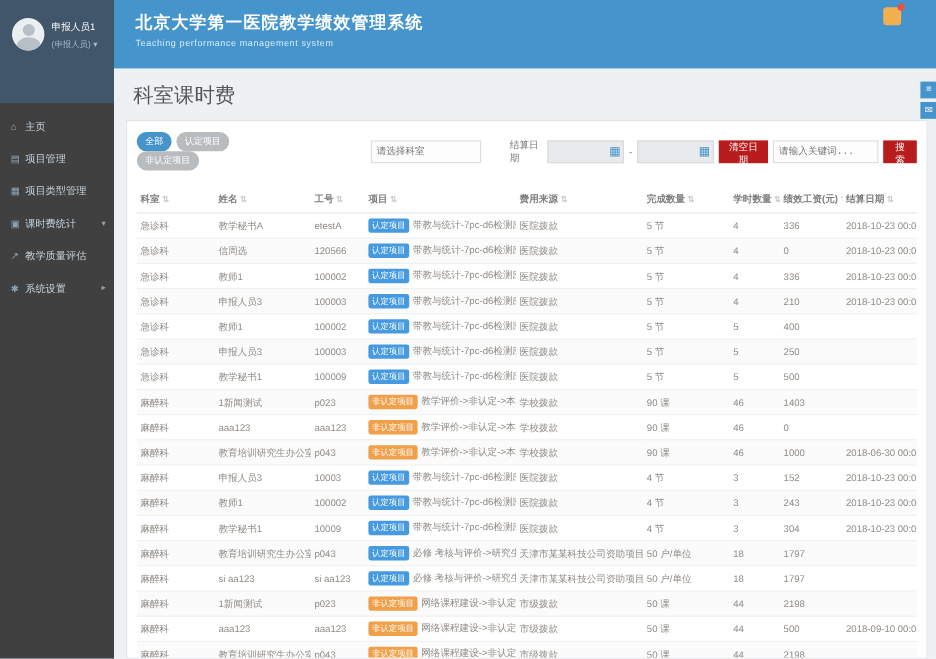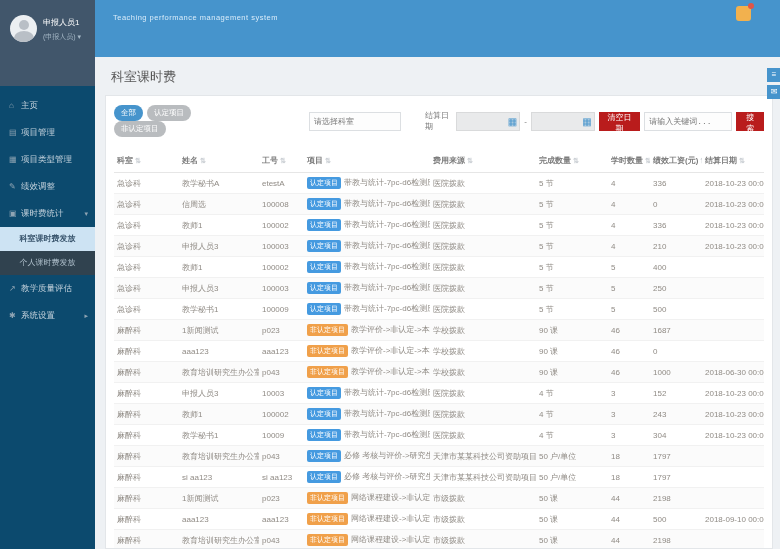--- a/index.html
+++ b/index.html
@@ -1,21 +1,21 @@
 <!DOCTYPE html>
 <html><head>
 <meta charset="utf-8">
 <style>
   * { box-sizing: border-box; }
   html,body { margin:0; padding:0; width:780px; height:549px; overflow:hidden;
     font-family:"Liberation Sans", sans-serif; background:#eef1f4; color:#666; }
   .app { display:flex; width:780px; height:549px; position:relative; }
 
   
-  .sidebar { width:95px; flex-shrink:0; background:#0c4a6e; height:549px; }
+  .sidebar { width:95px; flex-shrink:0; background:#404040; height:549px; }
   .user-panel { height:86px; padding:15px 6px 0 10px; background:#41566b; }
   .avatar { width:27px; height:27px; border-radius:50%; background:#eceff2; float:left;
     position:relative; overflow:hidden; }
   .avatar::before { content:""; position:absolute; left:8.5px; top:5px; width:10px; height:10px;
     border-radius:50%; background:#b9bfc6; }
   .avatar::after { content:""; position:absolute; left:3.5px; top:16px; width:20px; height:14px;
     border-radius:50% 50% 0 0; background:#b9bfc6; }
   .user-info { margin-left:33px; padding-top:2px; }
   .user-name { color:#fff; font-size:8px; }
   .user-role { color:#a7b9c7; font-size:7px; margin-top:4px; cursor:pointer; }
@@ -35,21 +35,21 @@
   .app-subtitle { font-size:7.5px; color:#d9ecfa; margin-top:3px; letter-spacing:.5px; }
   .notif { position:absolute; right:30px; top:6px; width:15px; height:15px; border-radius:3px;
     background:#f2b14e; cursor:pointer; }
   .notif::after { content:""; position:absolute; right:-3px; top:-3px; width:6px; height:6px;
     border-radius:50%; background:#e05548; }
   .float-btns { position:absolute; right:0; top:68px; z-index:5; }
   .float-btn { width:14px; height:14px; background:#4694cc; color:#fff; font-size:8px;
     text-align:center; line-height:14px; margin-bottom:3px; cursor:pointer; }
 
   
-  .page-title { font-size:13px; font-weight:normal; color:#565656; margin:11px 0 9px 16px; }
+  .page-title { font-size:17px; font-weight:normal; color:#565656; margin:11px 0 9px 16px; }
   .panel { background:#fff; margin:0 8px 0 10px; border:1px solid #e3e6e9; padding:9px 8px 0;
     flex:1; overflow:hidden; }
 
   .toolbar { display:flex; align-items:center; font-size:8px; color:#777;gap:24px; }
   .pill { border:none; border-radius:9px; padding:3px 7px; font-size:7.5px; color:#fff;
     background:#b9bcbf; margin-right:4px; cursor:pointer; font-family:inherit; }
   .pill.on { background:#4694cc; }
   .txt-input { height:19px; border:1px solid #dcdfe2; background:#fdfdfd; font-size:8px;
     padding:0 4px; color:#777; font-family:Liberation Mono, monospace; }
   .dept { width:92px; margin-left:46px; }
@@ -84,34 +84,30 @@
       <div class="user-info">
         <div class="user-name">申报人员1</div>
         <div class="user-role">(申报人员) ▾</div>
       </div>
     </div>
     <nav>
       <ul class="menu">
           <li class="mi"><span class="mico">⌂</span><span class="mlabel">主页</span></li>
           <li class="mi"><span class="mico">▤</span><span class="mlabel">项目管理</span></li>
           <li class="mi"><span class="mico">▦</span><span class="mlabel">项目类型管理</span></li>
-          <li class="mi"><span class="mico">✎</span><span class="mlabel">绩效调整</span></li>
           <li class="mi"><span class="mico">▣</span><span class="mlabel">课时费统计</span><span class="chev">▾</span></li>
-          <ul class="sub">
-            <li class="si act">科室课时费发放</li>
-            <li class="si">个人课时费发放</li>
-          </ul>
           <li class="mi"><span class="mico">↗</span><span class="mlabel">教学质量评估</span></li>
           <li class="mi"><span class="mico">✱</span><span class="mlabel">系统设置</span><span class="chev">▸</span></li>
         </ul>
     </nav>
   </aside>
 
   <div class="main">
     <header class="topbar">
+      <div class="app-title">北京大学第一医院教学绩效管理系统</div>
       <div class="app-subtitle">Teaching performance management system</div>
       <div class="notif"></div>
     </header>
 
     <div class="float-btns">
       <div class="float-btn">≡</div>
       <div class="float-btn">✉</div>
     </div>
 
     <h1 class="page-title">科室课时费</h1>
@@ -168,21 +164,21 @@
               <td><span class="badge b-blue">认定项目</span>带教与统计-7pc-d6检测应</td>
               <td>医院拨款</td>
               <td>5 节</td>
               <td>4</td>
               <td>336</td>
               <td>2018-10-23 00:00:00</td>
             </tr>
             <tr>
               <td>急诊科</td>
               <td>信周选</td>
-              <td>100008</td>
+              <td>120566</td>
               <td><span class="badge b-blue">认定项目</span>带教与统计-7pc-d6检测应</td>
               <td>医院拨款</td>
               <td>5 节</td>
               <td>4</td>
               <td>0</td>
               <td>2018-10-23 00:00:00</td>
             </tr>
             <tr>
               <td>急诊科</td>
               <td>教师1</td>
@@ -239,21 +235,21 @@
               <td></td>
             </tr>
             <tr>
               <td>麻醉科</td>
               <td>1新闻测试</td>
               <td>p023</td>
               <td><span class="badge b-orange">非认定项目</span>教学评价-&gt;非认定-&gt;本科-&gt;无接受人</td>
               <td>学校拨款</td>
               <td>90 课</td>
               <td>46</td>
-              <td>1687</td>
+              <td>1403</td>
               <td></td>
             </tr>
             <tr>
               <td>麻醉科</td>
               <td>aaa123</td>
               <td>aaa123</td>
               <td><span class="badge b-orange">非认定项目</span>教学评价-&gt;非认定-&gt;本科-&gt;无接受人</td>
               <td>学校拨款</td>
               <td>90 课</td>
               <td>46</td>

